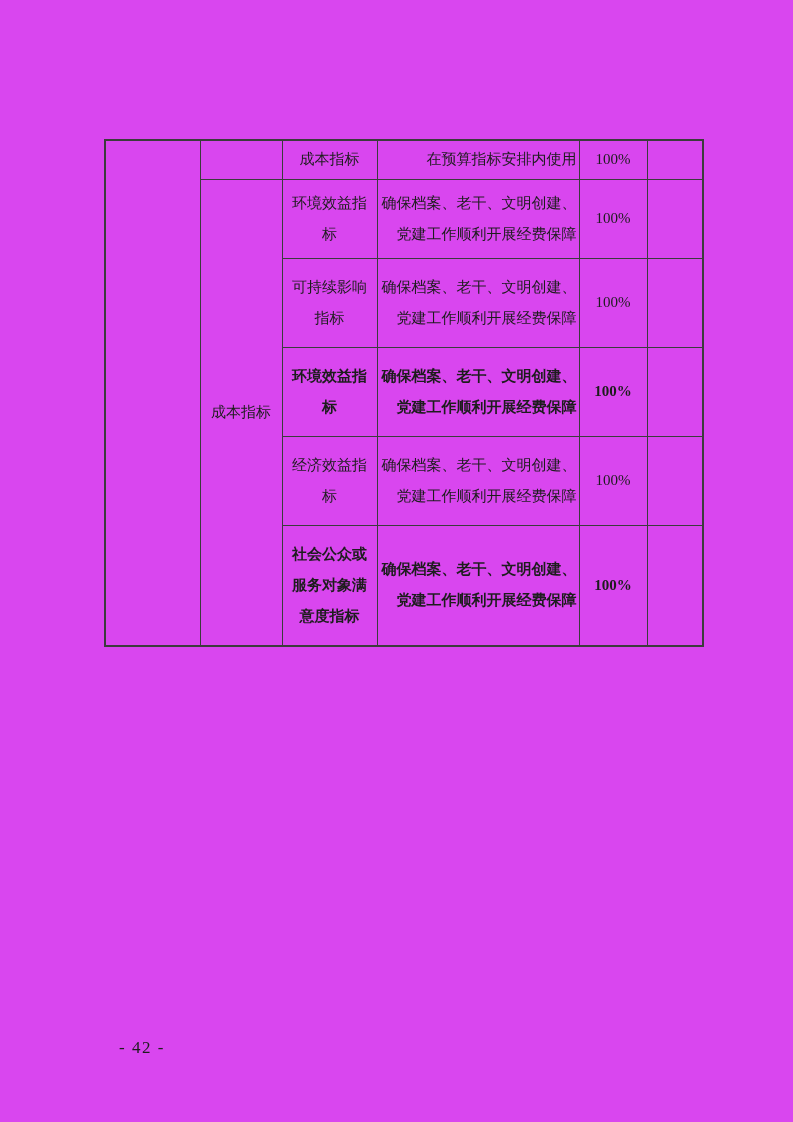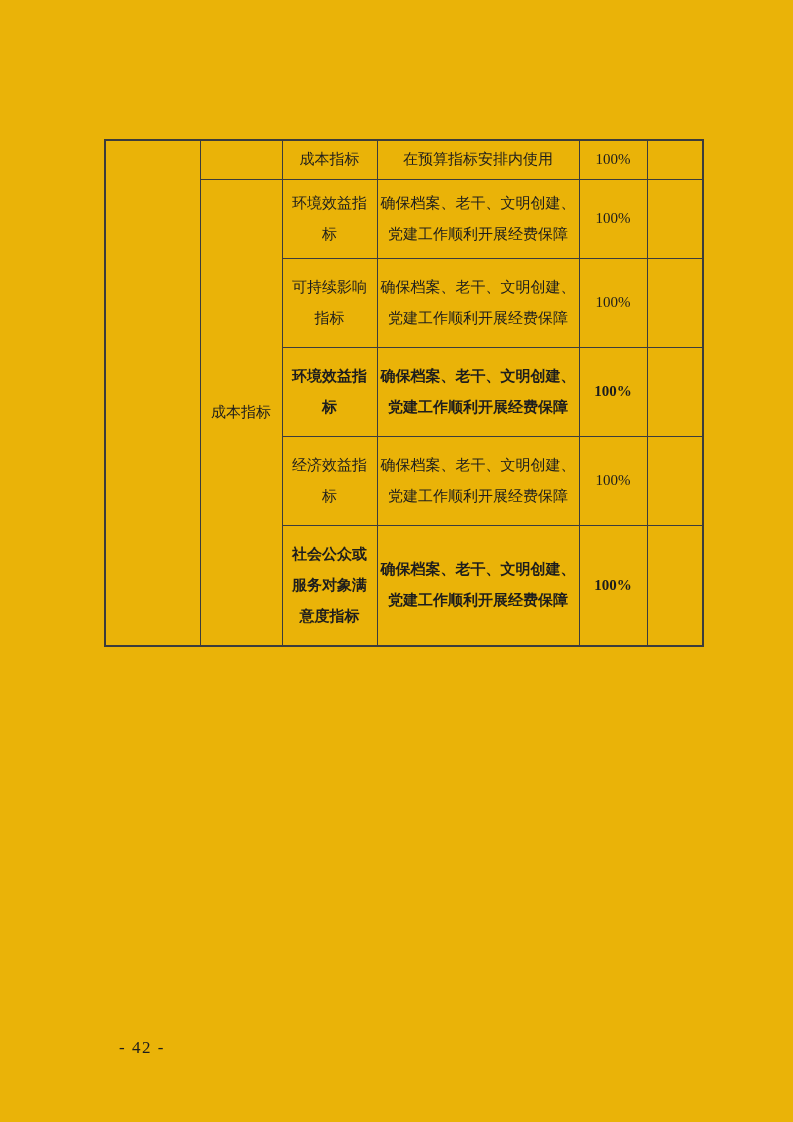--- a/index.html
+++ b/index.html
@@ -8,21 +8,21 @@
     width: 793px;
     height: 1122px;
     background: #ffffff;
     position: relative;
     font-family: "Liberation Serif", "DejaVu Serif", serif;
     color: #1d1d1d;
   }
   .page {
     position: absolute;
     inset: 0;
-    background: #eab308;
+    background: #d946ef;
     overflow: hidden;
     padding-left: 23px;
   }
   table.perf {
     position: absolute;
     left: 104px;
     top: 139px;
     width: 598px;
     border-collapse: collapse;
     table-layout: fixed;
@@ -31,21 +31,21 @@
   table.perf td {
     border: 1px solid #3c3c3c;
     font-size: 15px;
     line-height: 31px;
     text-align: center;
     vertical-align: middle;
     padding: 0;
     overflow: hidden;
   }
   table.perf td.name-cell { padding: 0 6px; }
-  table.perf td.desc-cell { text-align: center; padding: 0 2px; }
+  table.perf td.desc-cell { text-align: right; padding: 0 2px; }
   tr.row-1 { height: 39px; }
   tr.row-2 { height: 79px; }
   tr.row-3 { height: 89px; }
   tr.row-4 { height: 89px; font-weight: bold; }
   tr.row-5 { height: 89px; }
   tr.row-6 { height: 121px; font-weight: bold; }
   .page-number {
     position: absolute;
     left: 119px;
     top: 1038px;

